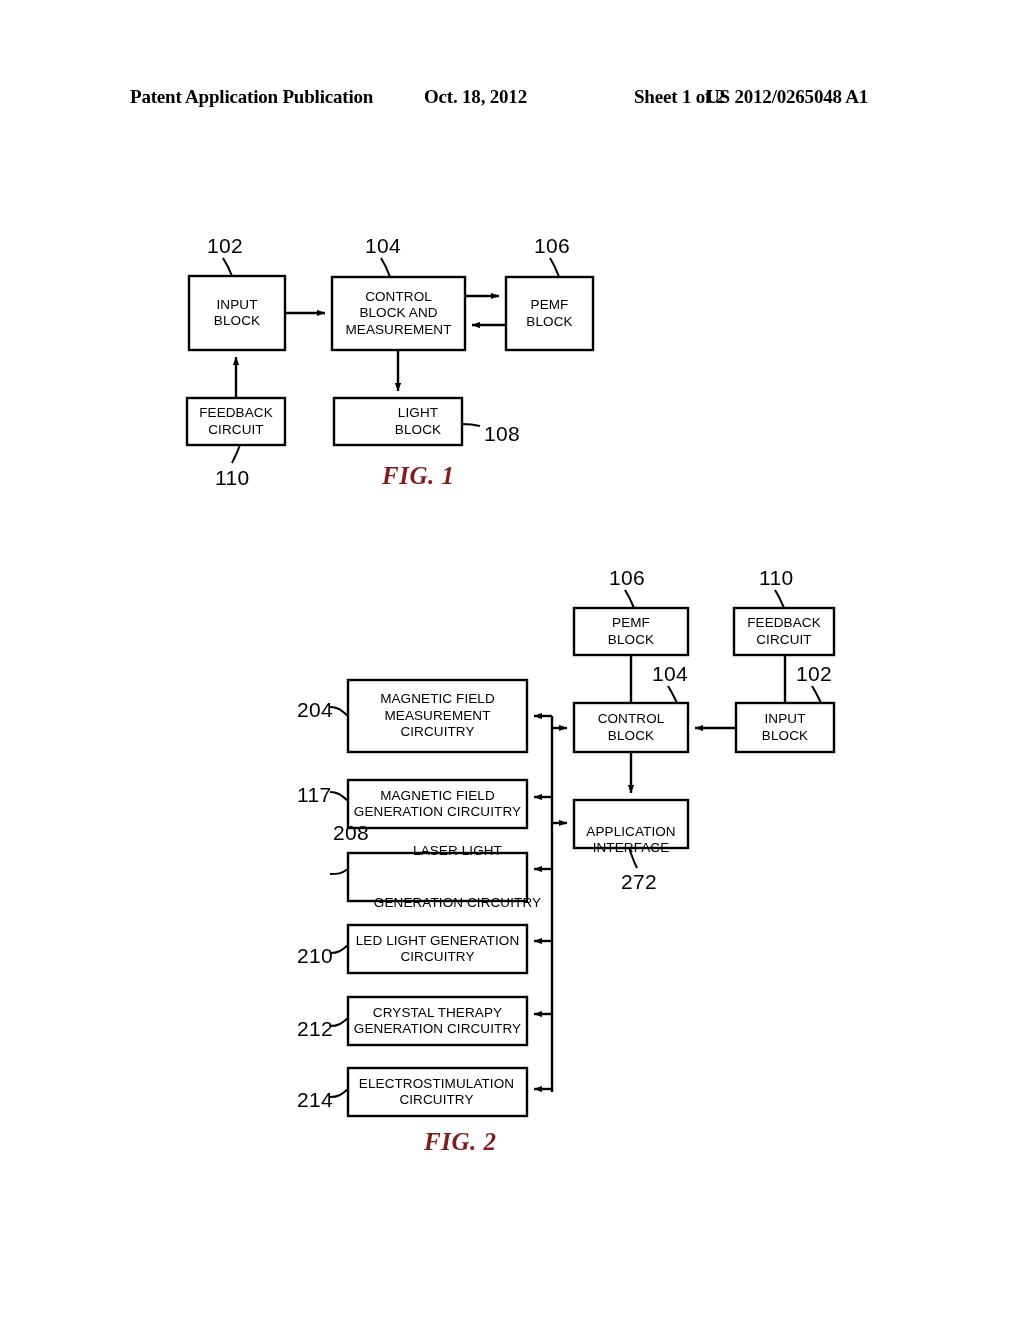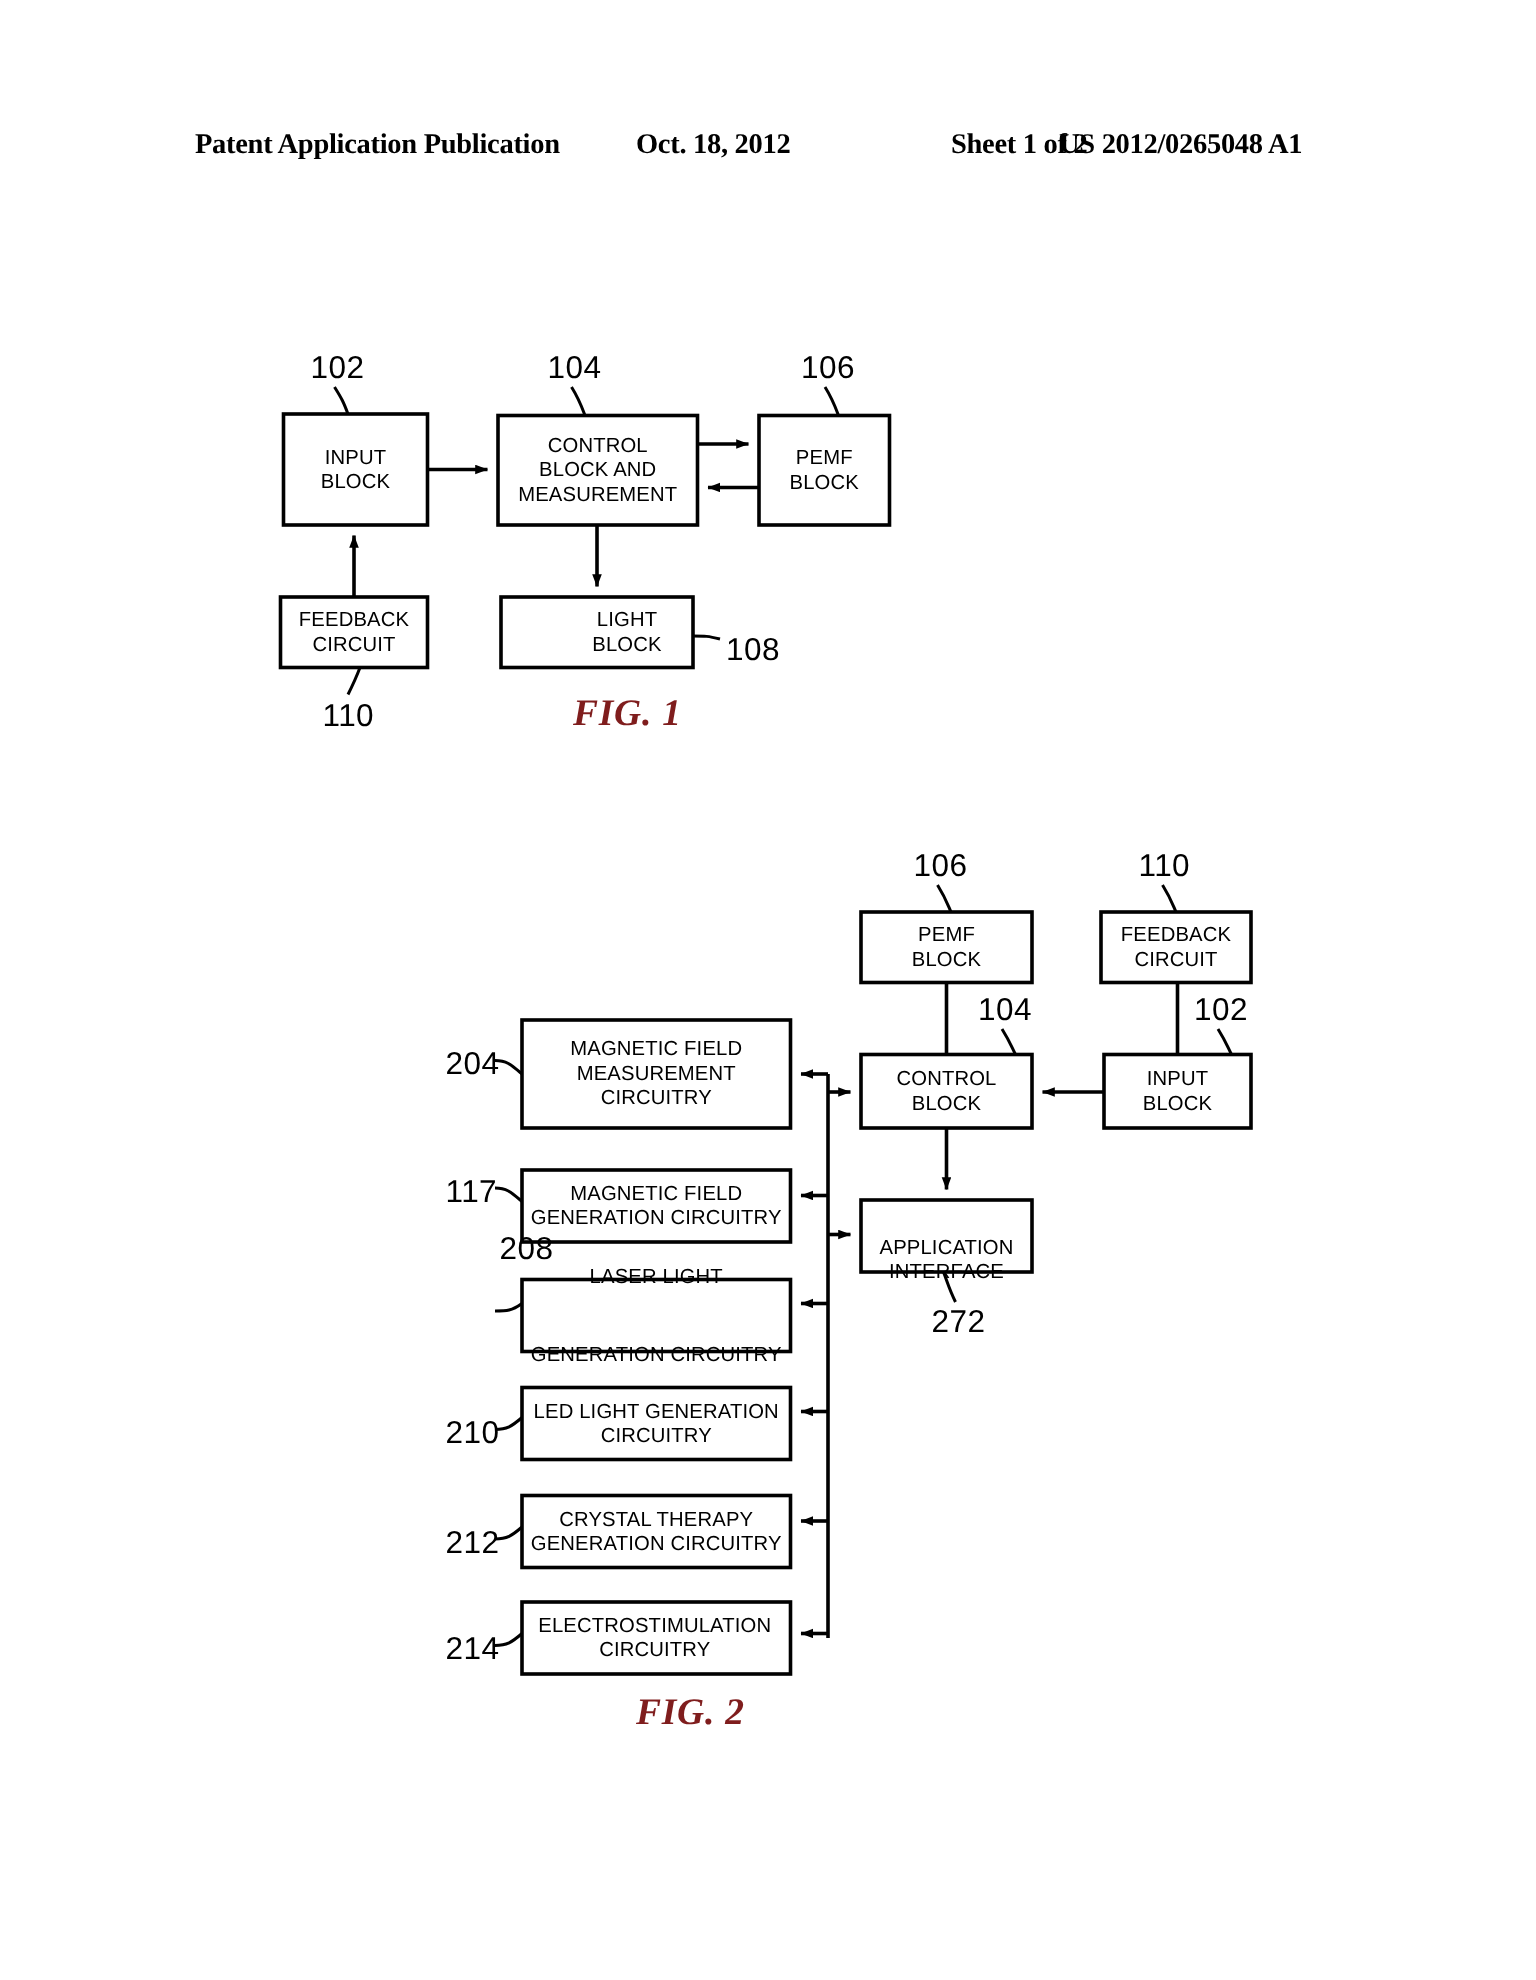--- a/index.html
+++ b/index.html
@@ -238,21 +238,21 @@
     <span>MAGNETIC FIELD</span>
     <span>MEASUREMENT</span>
     <span>CIRCUITRY</span>
   </div>
 
   <div class="box-label" style="left:348px; top:780px; width:179px; height:48px;">
     <span>MAGNETIC FIELD</span>
     <span>GENERATION CIRCUITRY</span>
   </div>
 
-  <div class="box-label" style="left:348px; top:853px; width:179px; height:48px;gap:36px;">
+  <div class="box-label" style="left:368px; top:853px; width:179px; height:48px;gap:36px;">
     <span>LASER LIGHT</span>
     <span>GENERATION CIRCUITRY</span>
   </div>
 
   <div class="box-label" style="left:348px; top:925px; width:179px; height:48px;">
     <span>LED LIGHT GENERATION</span>
     <span>CIRCUITRY</span>
   </div>
 
   <div class="box-label" style="left:348px; top:997px; width:179px; height:48px;">

